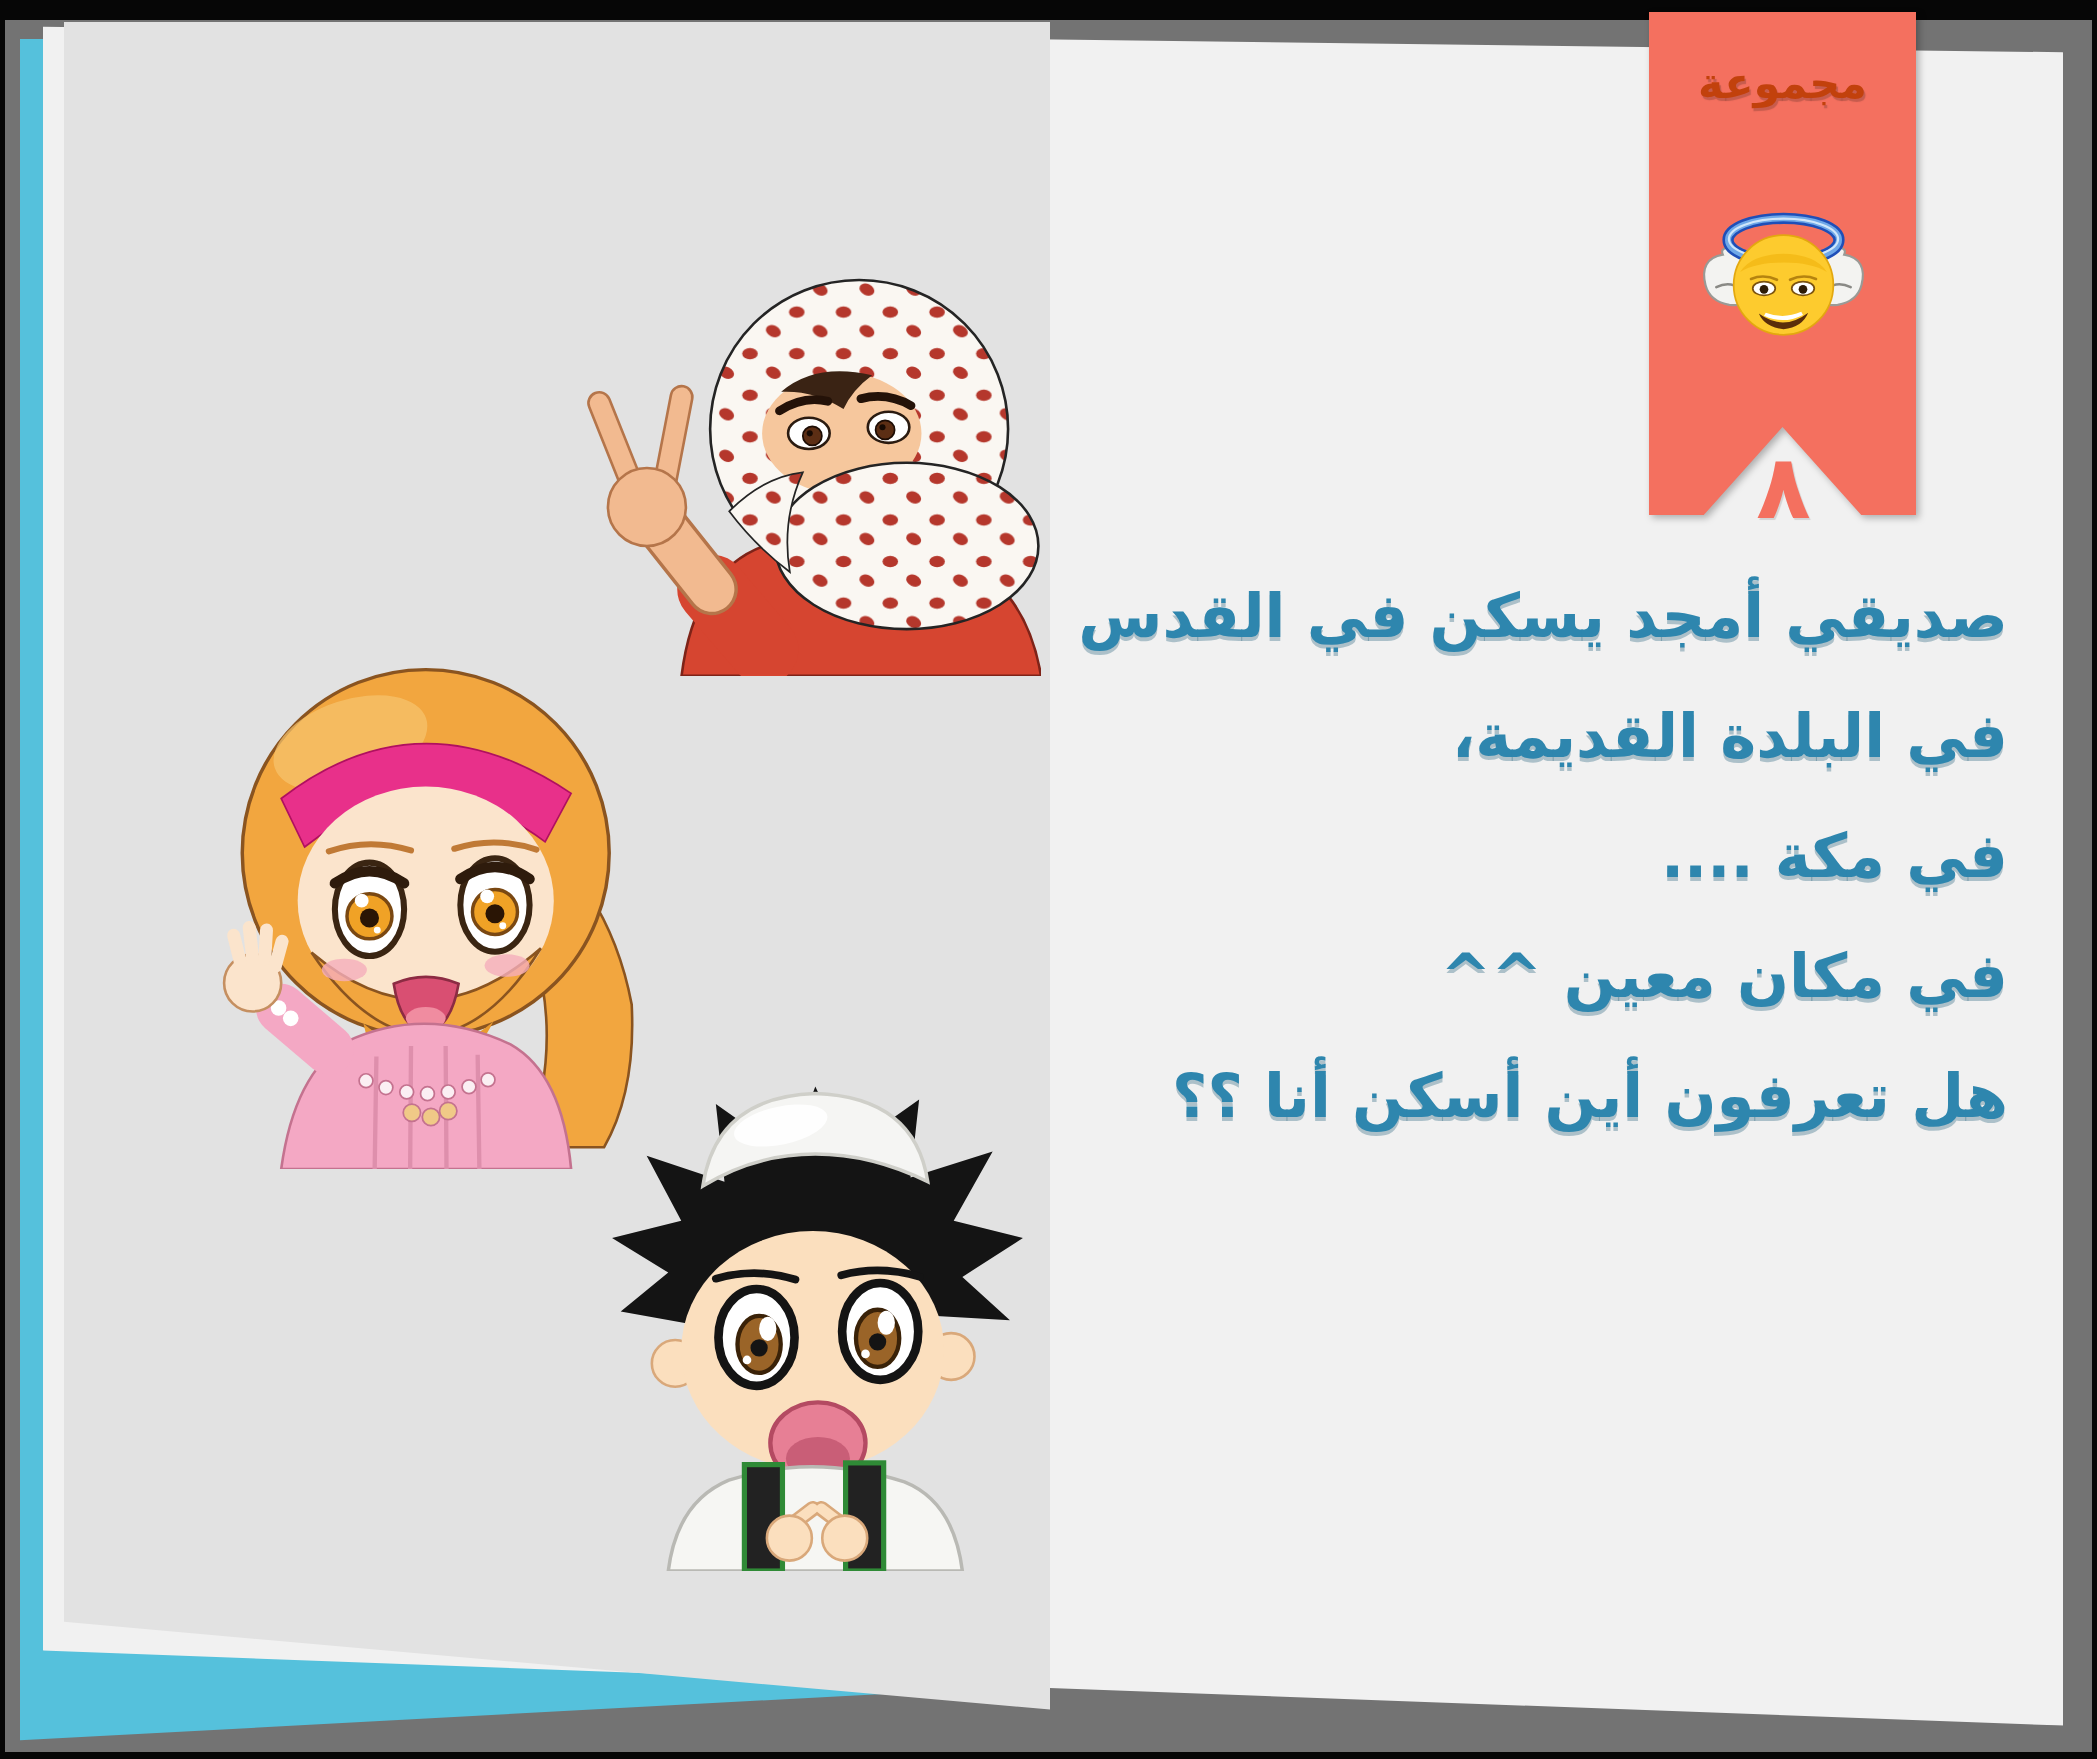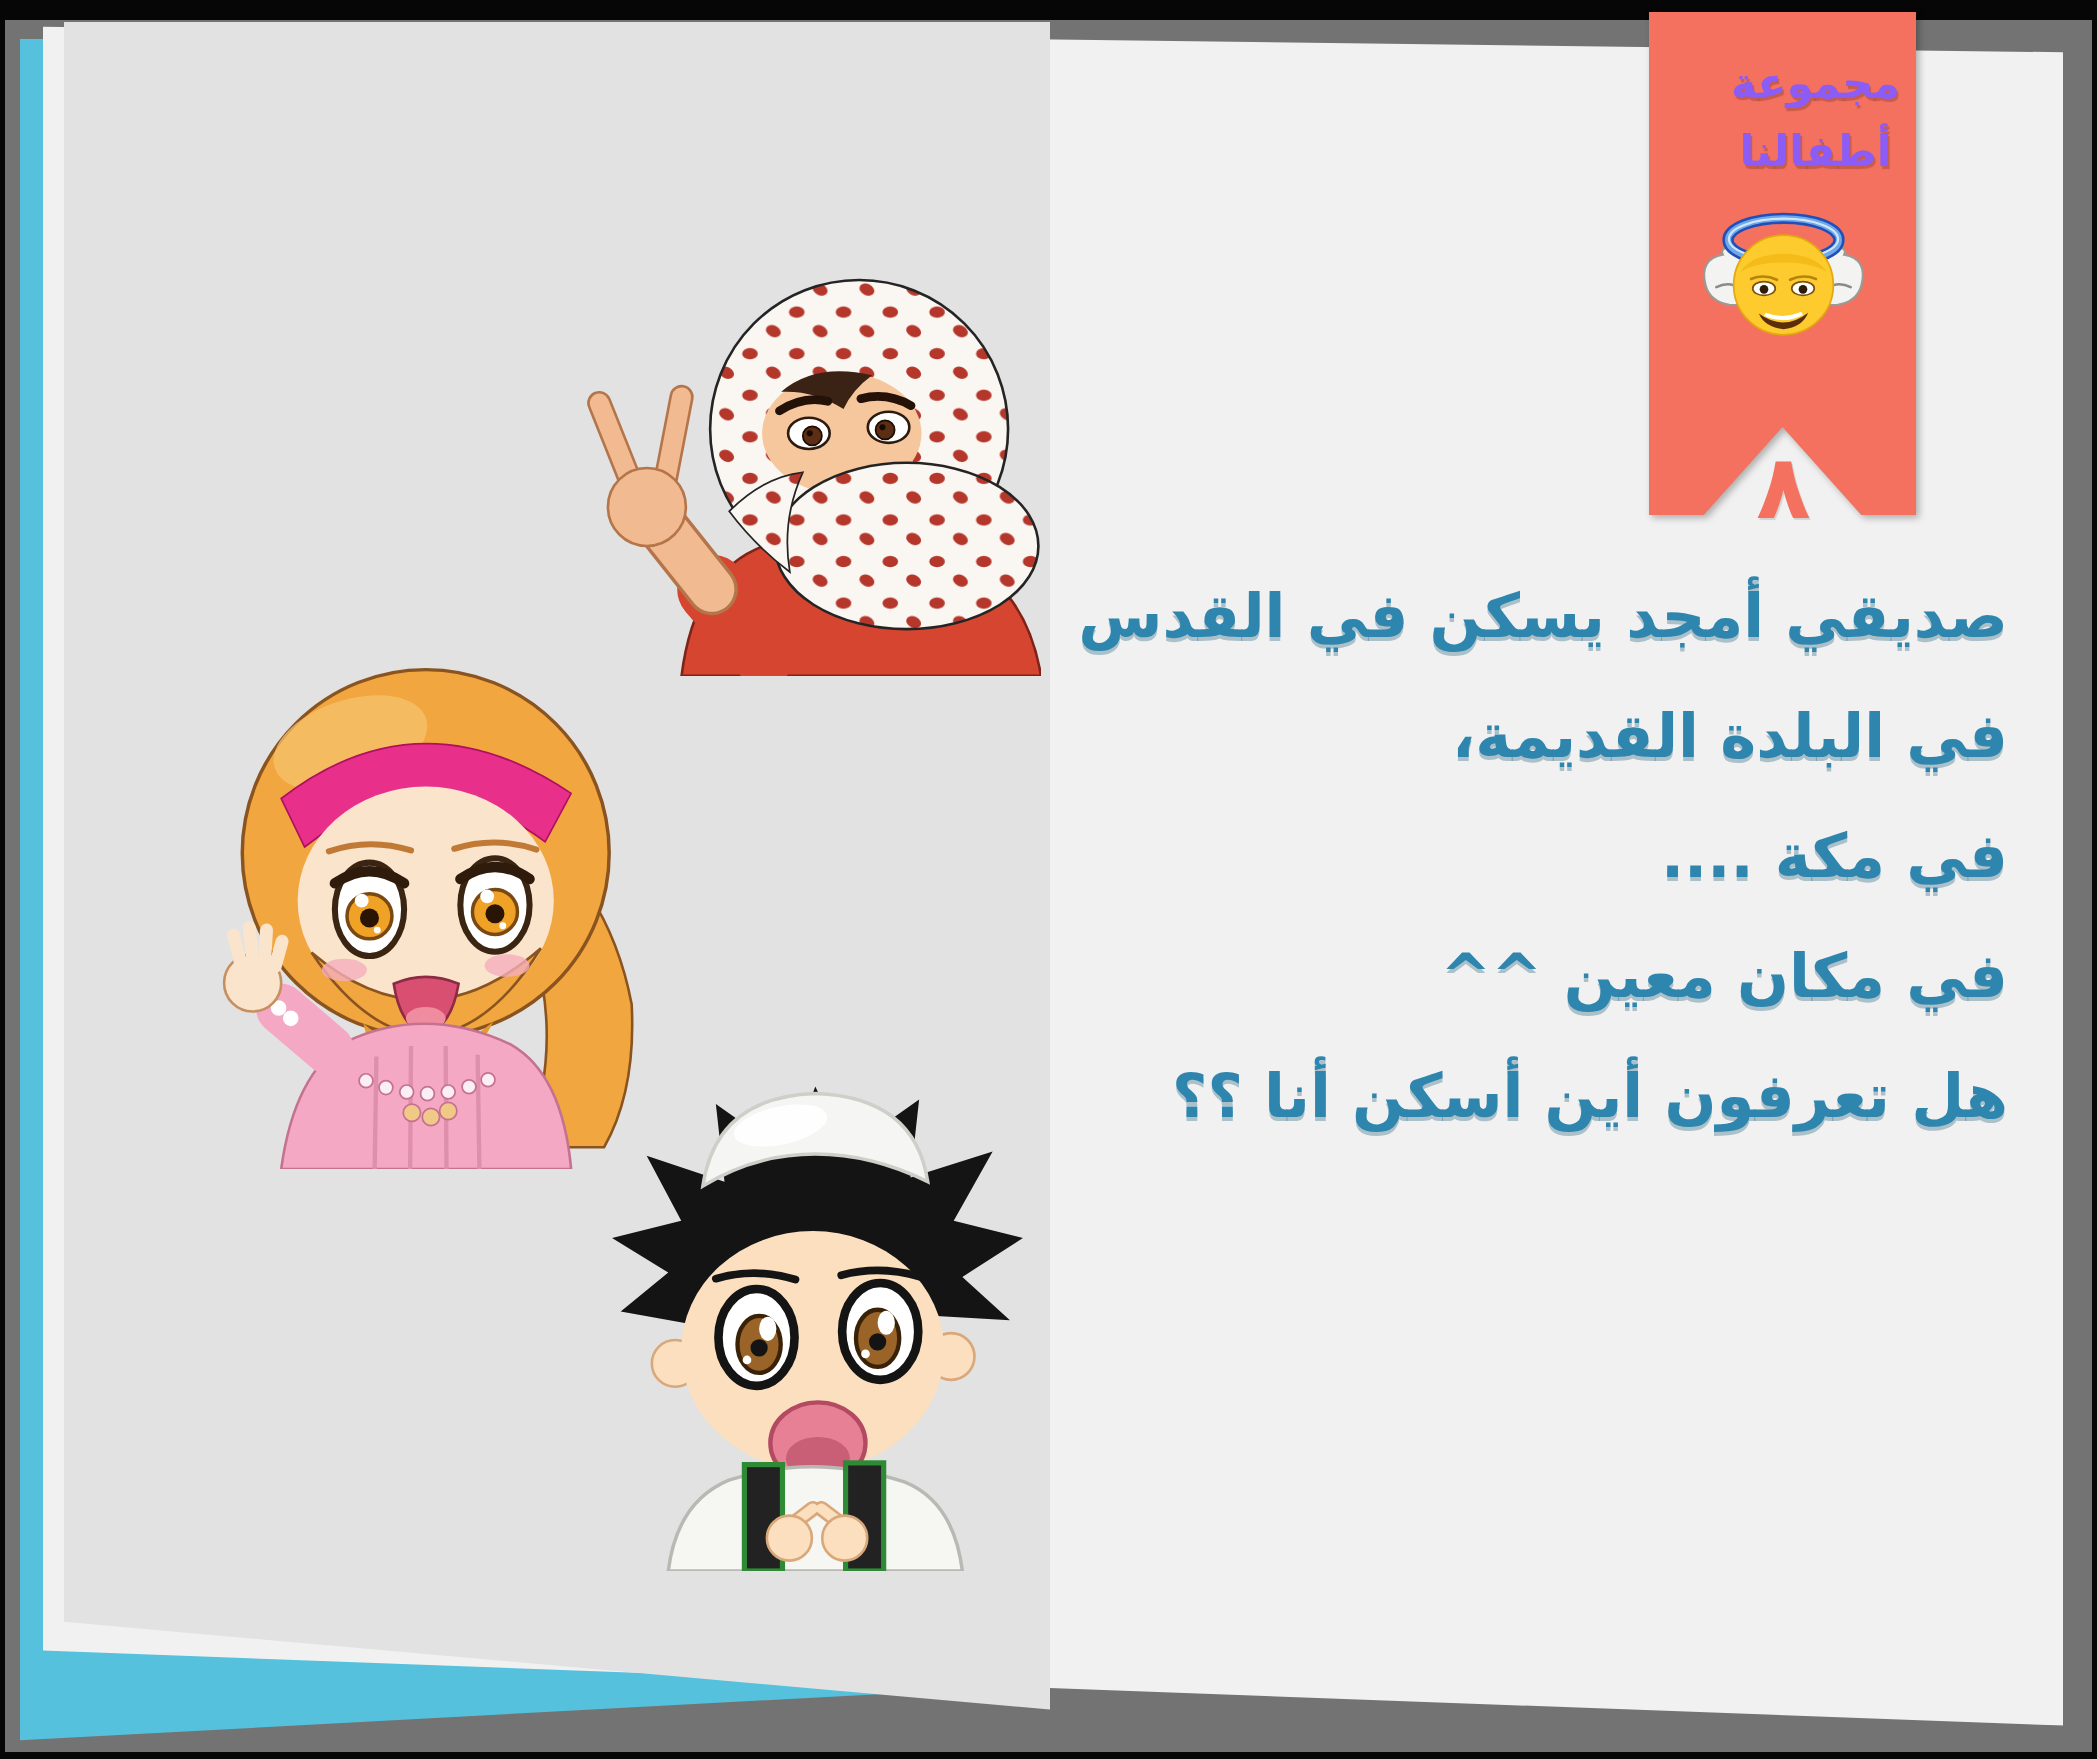--- a/index.html
+++ b/index.html
@@ -25,23 +25,22 @@
     clip-path:polygon(0 0,100% 0,100% 100%,0 94.8%);
   }
   
   .ribbon-wrap{left:1649px;top:12px;width:267px;height:503px;filter:drop-shadow(3px 3.9px 3.9px rgba(0,0,0,.28));}
   .ribbon{
     width:100%;height:100%;background:#F4705F;
     clip-path:polygon(0 0,100% 0,100% 100%,79.5% 100%,50% 82.5%,20.5% 100%,0 100%);
   }
   .ribbon-title{
     position:absolute;left:0;top:37px;width:100%;text-align:center;
-    color:#8b5cf6;font-weight:bold;font-size:43px;line-height:68px;
+    color:#c2410c;font-weight:bold;font-size:43px;line-height:68px;
     text-shadow:1.7px 2.6px 0.9px rgba(115,55,45,.35);
-    margin-left:33px;
   }
   .angel{position:absolute;left:50px;top:182px;}
   .page-number{
     left:1714px;top:435px;width:139px;text-align:center;
     font-size:89px;font-weight:bold;color:#F4705F;
     text-shadow:1.3px 2.2px 0.9px rgba(0,0,0,.12);
   }
   
   .story{
     left:1030px;top:556px;width:978px;direction:rtl;
@@ -176,21 +175,20 @@
   <line x1="297" y1="547" x2="272" y2="528" stroke="#FBDFBE" stroke-width="12" stroke-linecap="round"></line>
   <circle cx="235" cy="562" r="26" fill="#FBDFBE" stroke="#D9A87A" stroke-width="3"></circle>
   <circle cx="299" cy="562" r="26" fill="#FBDFBE" stroke="#D9A87A" stroke-width="3"></circle>
 </svg>
 </div>
 
 <div class="abs ribbon-wrap">
   <div class="ribbon"></div>
   <div class="ribbon-title">
     <div>مجموعة</div>
-    <div>أطفالنا</div>
   </div>
   <svg class="angel" width="169" height="156" viewBox="0 0 390 360">
     <path d="M15 210 Q0 150 55 140 Q45 118 95 124 L165 205 Q138 262 70 256 Q25 248 15 210 Z" fill="#F3F3F1" stroke="#9A9A96" stroke-width="5"></path>
     <path d="M375 210 Q390 150 335 140 Q345 118 295 124 L225 205 Q252 262 320 256 Q365 248 375 210 Z" fill="#F3F3F1" stroke="#9A9A96" stroke-width="5"></path>
     <path d="M40 215 Q70 200 95 218 Q120 200 148 215" fill="none" stroke="#8A8A86" stroke-width="6" stroke-linecap="round"></path>
     <path d="M242 215 Q270 200 295 218 Q320 200 350 215" fill="none" stroke="#8A8A86" stroke-width="6" stroke-linecap="round"></path>
     <ellipse cx="195" cy="106" rx="128" ry="50" fill="none" stroke="#1F4FB8" stroke-width="26"></ellipse>
     <ellipse cx="195" cy="106" rx="128" ry="50" fill="none" stroke="#6FA8E8" stroke-width="14"></ellipse>
     <ellipse cx="195" cy="104" rx="126" ry="47" fill="none" stroke="#CFE6FA" stroke-width="5"></ellipse>
     <circle cx="195" cy="210" r="115" fill="#FDCB2E" stroke="#E3A80F" stroke-width="4"></circle>

